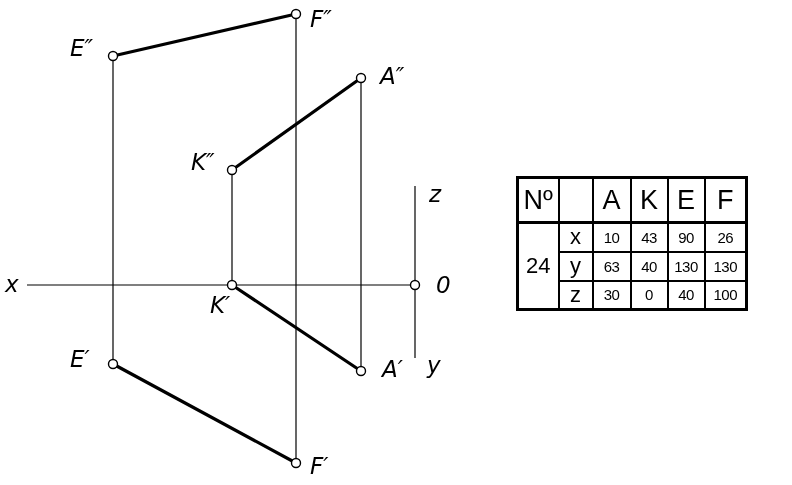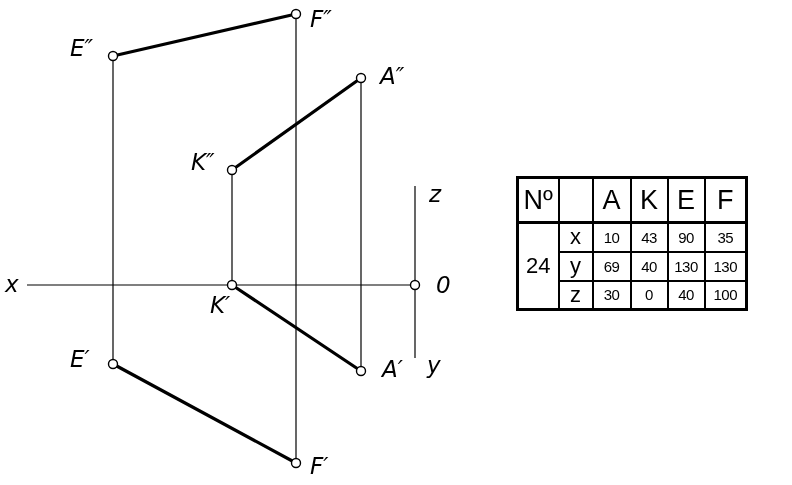--- a/index.html
+++ b/index.html
@@ -109,25 +109,25 @@
           <td>K</td>
           <td>E</td>
           <td>F</td>
         </tr>
         <tr class="datarow">
           <td class="tasknum" rowspan="3">24</td>
           <td class="axis">x</td>
           <td class="val">10</td>
           <td class="val">43</td>
           <td class="val">90</td>
-          <td class="val">35</td>
+          <td class="val">26</td>
         </tr>
         <tr class="datarow">
           <td class="axis">y</td>
-          <td class="val">69</td>
+          <td class="val">63</td>
           <td class="val">40</td>
           <td class="val">130</td>
           <td class="val">130</td>
         </tr>
         <tr class="datarow">
           <td class="axis">z</td>
           <td class="val">30</td>
           <td class="val">0</td>
           <td class="val">40</td>
           <td class="val">100</td>

